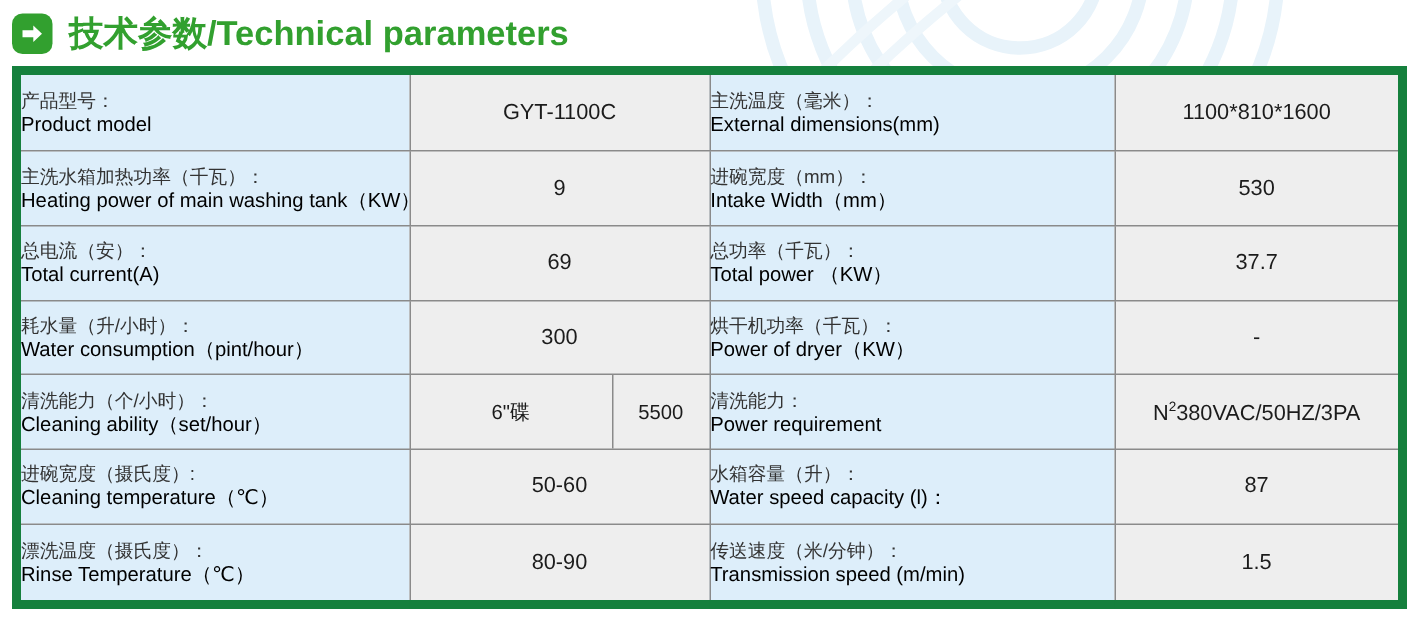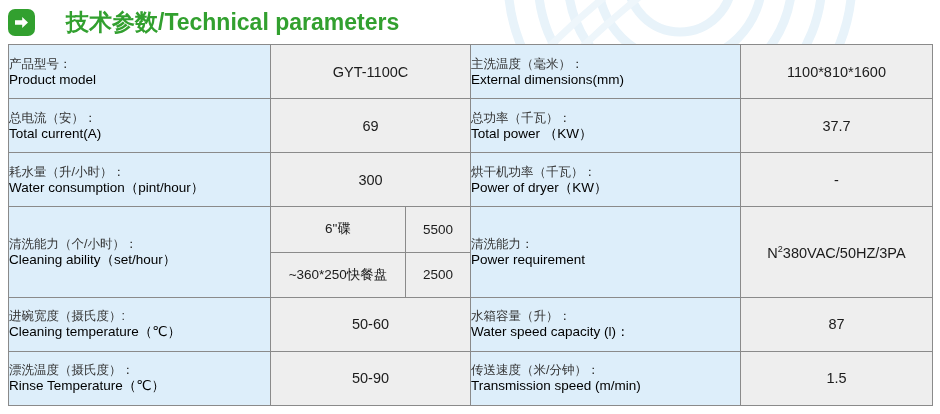--- a/index.html
+++ b/index.html
@@ -30,21 +30,20 @@
   
   .page-header {
     position: absolute;
     top: 0;
     left: 0;
     height: 44px;
     display: flex;
     align-items: center;
     padding-left: 8px;
     z-index: 2;
-    gap: 20px;
   }
   .arrow-badge {
     width: 27px;
     height: 27px;
     border-radius: 7px;
     background: #32a02f;
     display: flex;
     align-items: center;
     justify-content: center;
     flex: 0 0 auto;
@@ -62,21 +61,21 @@
 
   
   .spec-table {
     position: absolute;
     top: 44px;
     left: 8px;
     width: 924px;
     height: 362px;
     border-collapse: collapse;
     table-layout: fixed;
-    border: 1px solid #15803d;
+    border: 6px solid #15803d;
     z-index: 1;
     background: #ffffff;
   }
   .spec-table td {
     border: 1px solid #8a8a8a;
     padding: 0;
     vertical-align: middle;
   }
 
   .label-cell {
@@ -172,20 +171,32 @@
         <span class="label-en">Product model</span>
       </td>
       <td class="value-cell">GYT-1100C</td>
       <td class="label-cell">
         <span class="label-cn">主洗温度（毫米）：</span>
         <span class="label-en">External dimensions(mm)</span>
       </td>
       <td class="value-cell">1100*810*1600</td>
     </tr>
 
+    <tr>
+      <td class="label-cell">
+        <span class="label-cn">主洗水箱加热功率（千瓦）：</span>
+        <span class="label-en">Heating power of main washing tank（KW）</span>
+      </td>
+      <td class="value-cell">9</td>
+      <td class="label-cell">
+        <span class="label-cn">进碗宽度（mm）：</span>
+        <span class="label-en">Intake Width（mm）</span>
+      </td>
+      <td class="value-cell">530</td>
+    </tr>
 
 
     <tr>
       <td class="label-cell">
         <span class="label-cn">总电流（安）：</span>
         <span class="label-en">Total current(A)</span>
       </td>
       <td class="value-cell">69</td>
       <td class="label-cell">
         <span class="label-cn">总功率（千瓦）：</span>
@@ -212,24 +223,20 @@
         <span class="label-cn">清洗能力（个/小时）：</span>
         <span class="label-en">Cleaning ability（set/hour）</span>
       </td>
       <td class="value-cell" style="padding:0">
         <table class="sub-table">
           <tbody>
             <tr>
               <td class="sub-name">6"碟</td>
               <td class="sub-qty">5500</td>
             </tr>
-            <tr>
-              <td class="sub-name">~360*250快餐盘</td>
-              <td class="sub-qty">2500</td>
-            </tr>
           </tbody>
         </table>
       </td>
       <td class="label-cell">
         <span class="label-cn">清洗能力：</span>
         <span class="label-en">Power requirement</span>
       </td>
       <td class="value-cell"><span>N</span><span class="sup">2</span><span>380VAC/50HZ/3PA</span></td>
     </tr>
 
@@ -244,21 +251,21 @@
         <span class="label-en">Water speed capacity (l)：</span>
       </td>
       <td class="value-cell">87</td>
     </tr>
 
     <tr>
       <td class="label-cell">
         <span class="label-cn">漂洗温度（摄氏度）：</span>
         <span class="label-en">Rinse Temperature（℃）</span>
       </td>
-      <td class="value-cell">50-90</td>
+      <td class="value-cell">80-90</td>
       <td class="label-cell">
         <span class="label-cn">传送速度（米/分钟）：</span>
         <span class="label-en">Transmission speed (m/min)</span>
       </td>
       <td class="value-cell">1.5</td>
     </tr>
 
   </tbody>
 </table>
 

